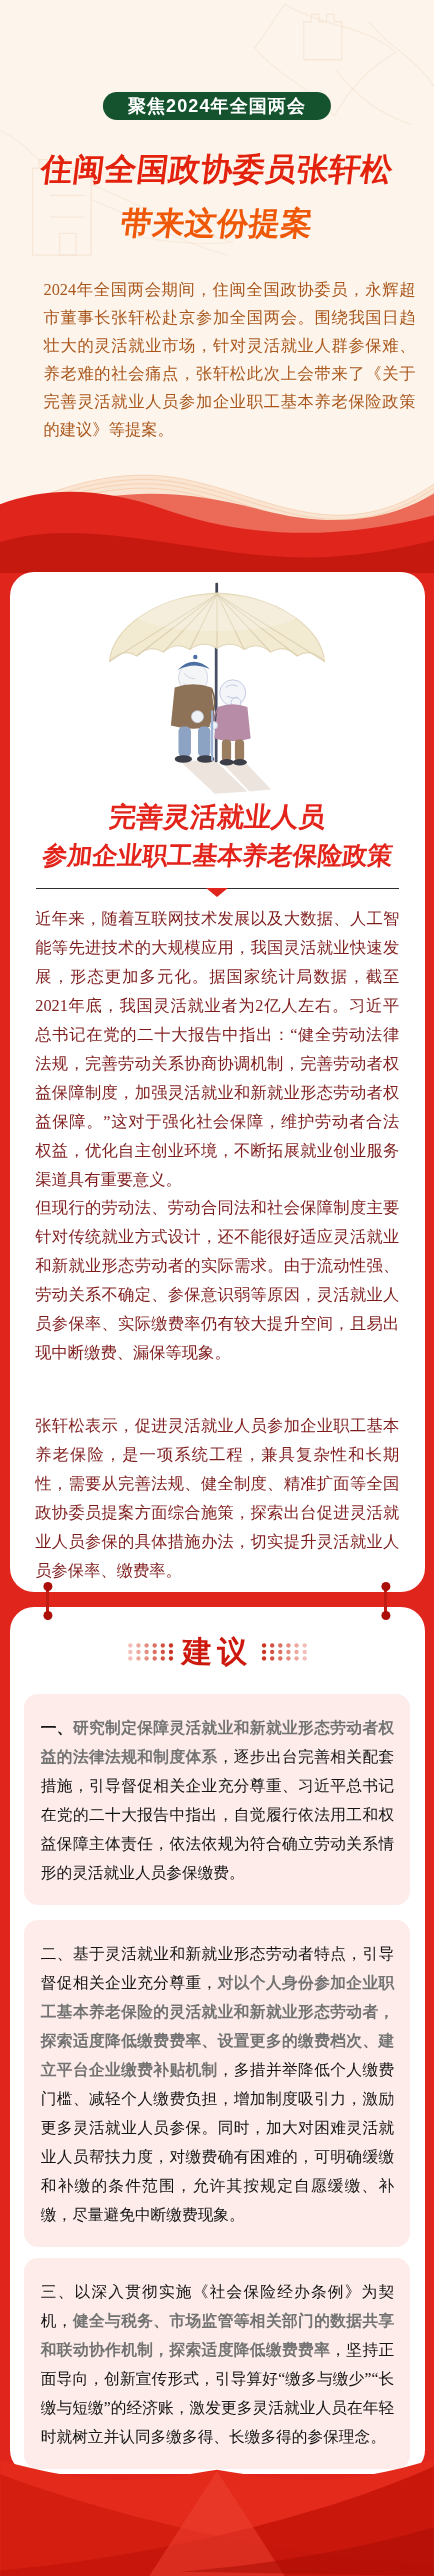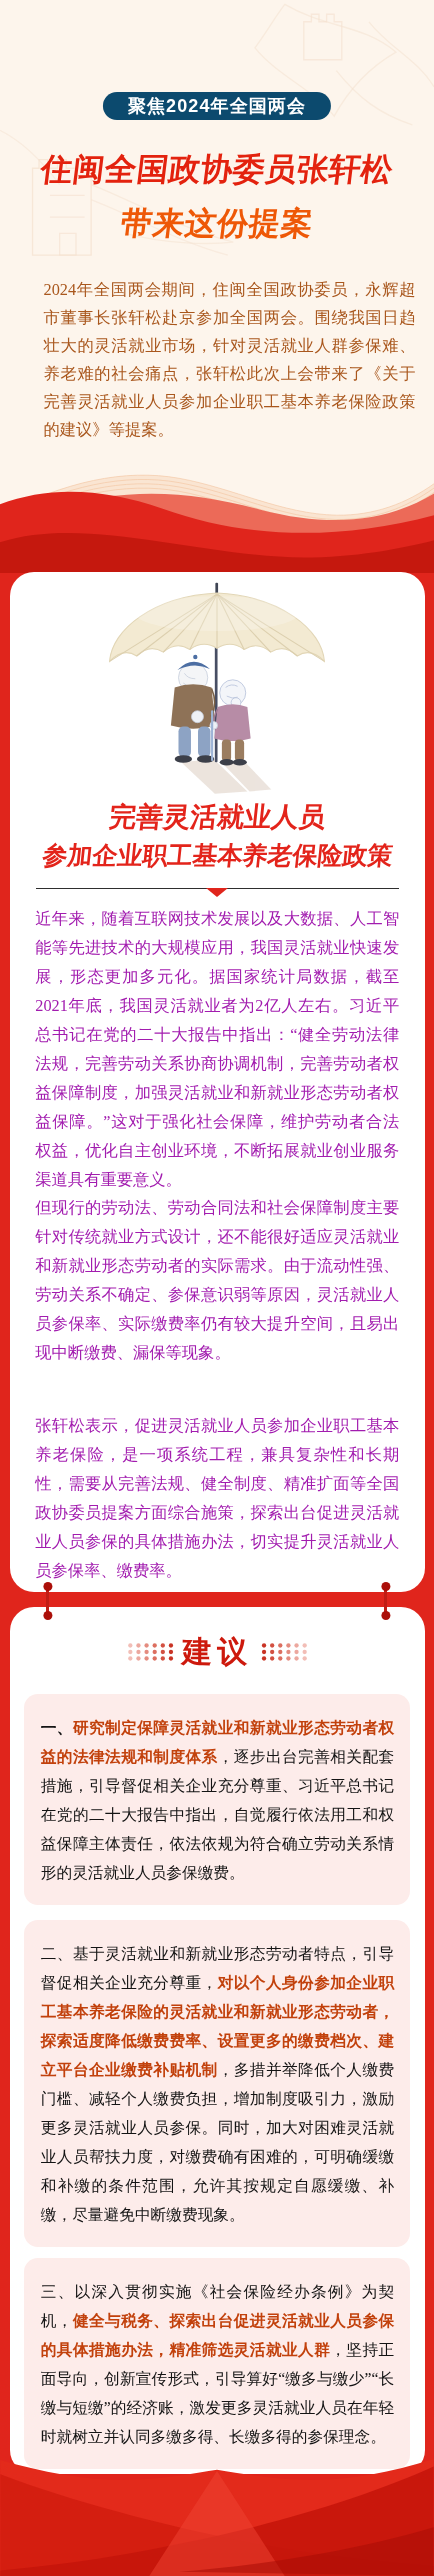--- a/index.html
+++ b/index.html
@@ -7,21 +7,21 @@
     position:relative;width:434px;height:2576px;margin:0 auto;
     background:#fdf5ec;overflow:hidden;
     font-family:"Liberation Serif",serif;
   }
   svg{display:block}
 
   
   .sketch{position:absolute;top:0;left:0;opacity:.55}
   .badge{
     position:absolute;top:92px;left:50%;transform:translateX(-50%);
-    background:#0c4a6e;color:#fff;white-space:nowrap;
+    background:#14532d;color:#fff;white-space:nowrap;
     font-family:"Liberation Sans",sans-serif;font-weight:bold;
     font-size:18px;line-height:28px;padding:0 25px;border-radius:14.7px;letter-spacing:1.1px;
   }
   .main-title{
     position:absolute;left:0;width:100%;text-align:center;white-space:nowrap;
     font-family:"Liberation Sans",sans-serif;font-weight:900;
     transform:skewX(-7deg);letter-spacing:0.5px;
   }
   .main-title.t1{top:148px;font-size:31.5px;line-height:43px;color:#e3220e;}
   .main-title.t2{top:202px;font-size:31.5px;line-height:43px;color:#ee5807;}
@@ -49,21 +49,21 @@
   .card-title.l1{top:228px;font-size:27px;line-height:34px;}
   .card-title.l2{top:268px;font-size:25px;line-height:31.5px;}
   .divider{position:absolute;top:316px;left:26px;right:26px;height:0;border-top:1.6px solid #2e2e2e;}
   .divider .tri{
     position:absolute;left:50%;top:-1.1px;transform:translateX(-50%);
     width:0;height:0;border:11px solid transparent;border-bottom:0;
     border-top:9.8px solid #e0251c;
   }
   .body-text{
     position:absolute;left:25.5px;width:364px;margin:0;
-    font-size:16.3px;line-height:29px;color:#a21caf;text-align:justify;text-justify:inter-ideograph;
+    font-size:16.3px;line-height:29px;color:#7f1d1d;text-align:justify;text-justify:inter-ideograph;
   }
   .body-text.p1{top:332px;}
   .body-text.p2{top:621px;}
   .body-text.p3{top:839px;}
 
   
   .pin{position:absolute;top:1584px;width:3.3px;height:33px;background:#c11d15;border-radius:1.6px;z-index:3;}
   .pin::before,.pin::after{
     content:"";position:absolute;left:50%;transform:translateX(-50%);
     width:9.2px;height:9.2px;border-radius:50%;background:#ab0f09;
@@ -85,21 +85,21 @@
   .sbox{
     position:absolute;left:14.7px;width:386px;box-sizing:border-box;
     background:#fdecea;border-radius:14px;padding:18.5px 16.3px;
     font-size:15.7px;line-height:29px;color:#141414;text-align:justify;text-justify:inter-ideograph;
   }
   .sbox.b1{top:87px;}
   .sbox.b2{top:313px;}
   .sbox.b3{top:651px;}
   .sbox .lead{color:#141414;}
   .sbox .lead.bold{font-weight:bold;}
-  .sbox .hl{color:#c2410c;font-weight:bold;}
+  .sbox .hl{color:#737373;font-weight:bold;}
 
   
   .drape{position:absolute;top:2446px;left:0;z-index:4;}
 </style>
 </head>
 <body>
 
 <div class="page">
 
   <svg class="sketch" width="434" height="304" viewBox="0 0 800 560" fill="none" stroke="#eccfb5" stroke-width="2.5">
@@ -258,21 +258,21 @@
 
     <div class="sbox b1">
       <span class="lead bold">一、</span><span class="hl">研究制定保障灵活就业和新就业形态劳动者权益的法律法规和制度体系</span><span>，逐步出台完善相关配套措施，引导督促相关企业充分尊重、习近平总书记在党的二十大报告中指出，自觉履行依法用工和权益保障主体责任，依法依规为符合确立劳动关系情形的灵活就业人员参保缴费。</span>
     </div>
 
     <div class="sbox b2">
       <span class="lead">二、基于灵活就业和新就业形态劳动者特点，引导督促相关企业充分尊重，</span><span class="hl">对以个人身份参加企业职工基本养老保险的灵活就业和新就业形态劳动者，探索适度降低缴费费率、设置更多的缴费档次、建立平台企业缴费补贴机制</span><span>，多措并举降低个人缴费门槛、减轻个人缴费负担，增加制度吸引力，激励更多灵活就业人员参保。同时，加大对困难灵活就业人员帮扶力度，对缴费确有困难的，可明确缓缴和补缴的条件范围，允许其按规定自愿缓缴、补缴，尽量避免中断缴费现象。</span>
     </div>
 
     <div class="sbox b3">
-      <span class="lead">三、以深入贯彻实施《社会保险经办条例》为契机，</span><span class="hl">健全与税务、探索出台促进灵活就业人员参保的具体措施办法，精准筛选灵活就业人群</span><span>，坚持正面导向，创新宣传形式，引导算好“缴多与缴少”“长缴与短缴”的经济账，激发更多灵活就业人员在年轻时就树立并认同多缴多得、长缴多得的参保理念。</span>
+      <span class="lead">三、以深入贯彻实施《社会保险经办条例》为契机，</span><span class="hl">健全与税务、市场监管等相关部门的数据共享和联动协作机制，探索适度降低缴费费率</span><span>，坚持正面导向，创新宣传形式，引导算好“缴多与缴少”“长缴与短缴”的经济账，激发更多灵活就业人员在年轻时就树立并认同多缴多得、长缴多得的参保理念。</span>
     </div>
   </section>
 
   <svg class="drape" width="434" height="130" viewBox="0 0 800 240">
     <path d="M0,26 C90,52 170,66 250,62 C310,60 360,50 400,44 C440,50 490,60 550,62 C630,66 710,52 800,24 L800,240 L0,240 Z" fill="#e32a1b"></path>
     <path d="M0,52 C180,120 430,180 640,206 C700,213 760,218 800,222 L800,240 L0,240 Z" fill="#d21d10" opacity=".9"></path>
     <path d="M800,38 C640,110 420,170 180,208 C120,217 60,224 0,230 L0,240 L800,240 Z" fill="#c5150b" opacity=".9"></path>
     <path d="M400,46 L525,240 L275,240 Z" fill="#ef4433" opacity=".5"></path>
     <path d="M800,150 C650,195 480,220 330,232 L800,240 Z" fill="#a80d05" opacity=".55"></path>
   </svg>

